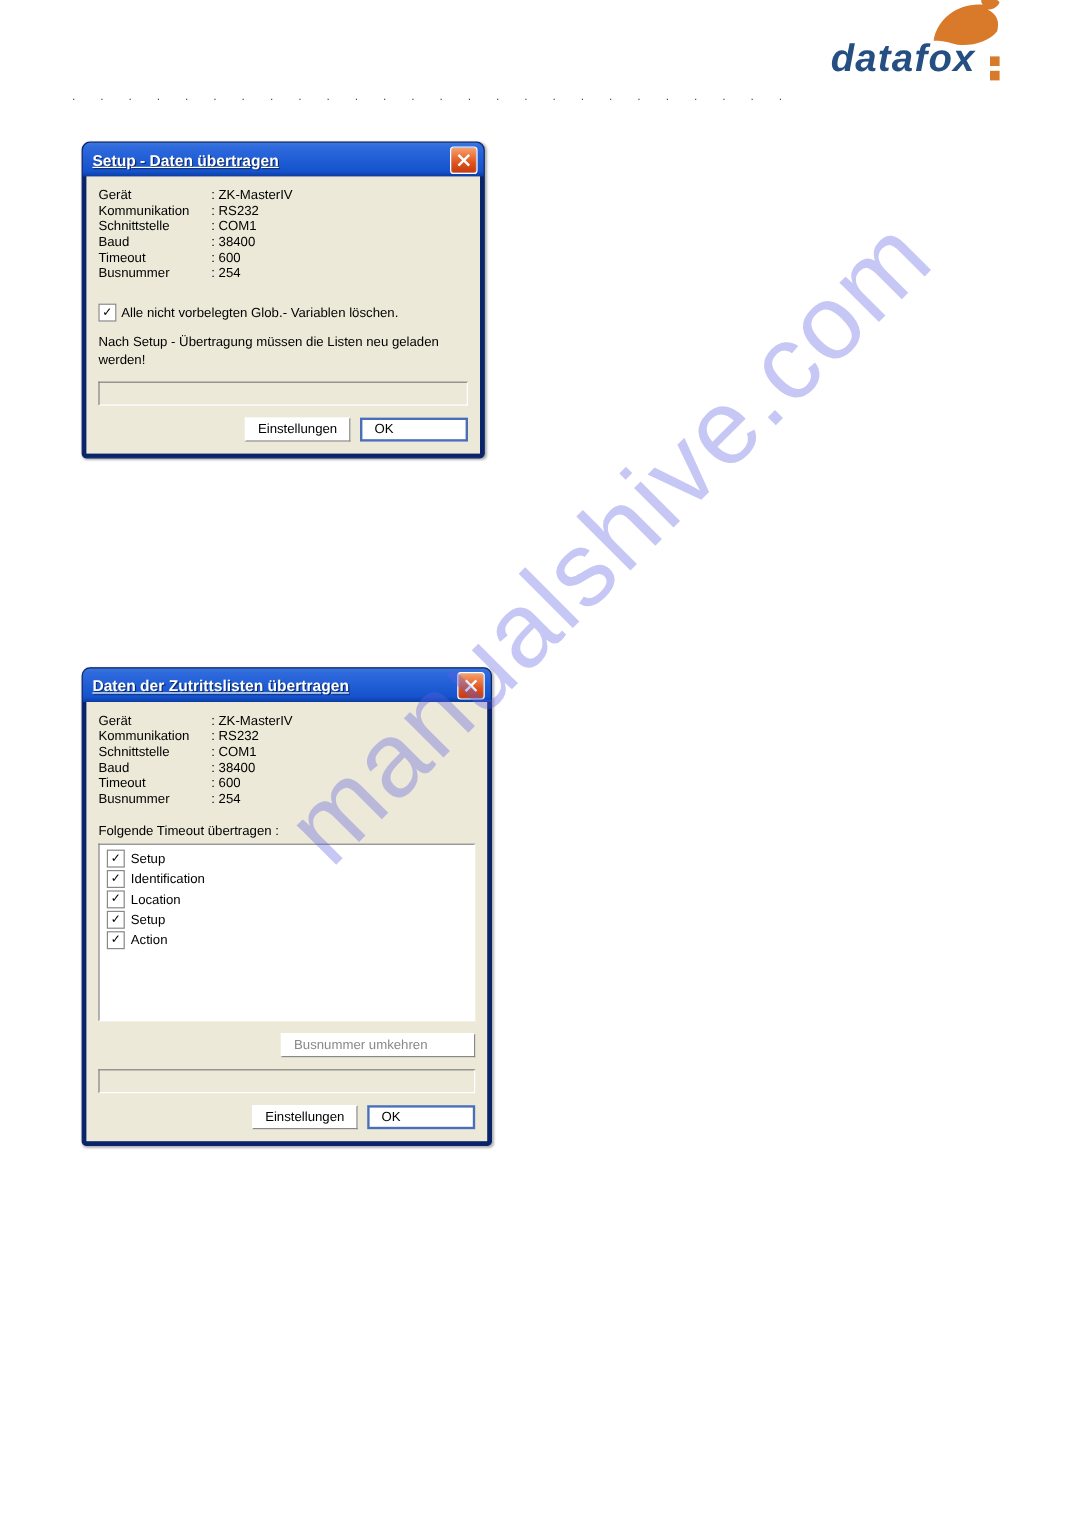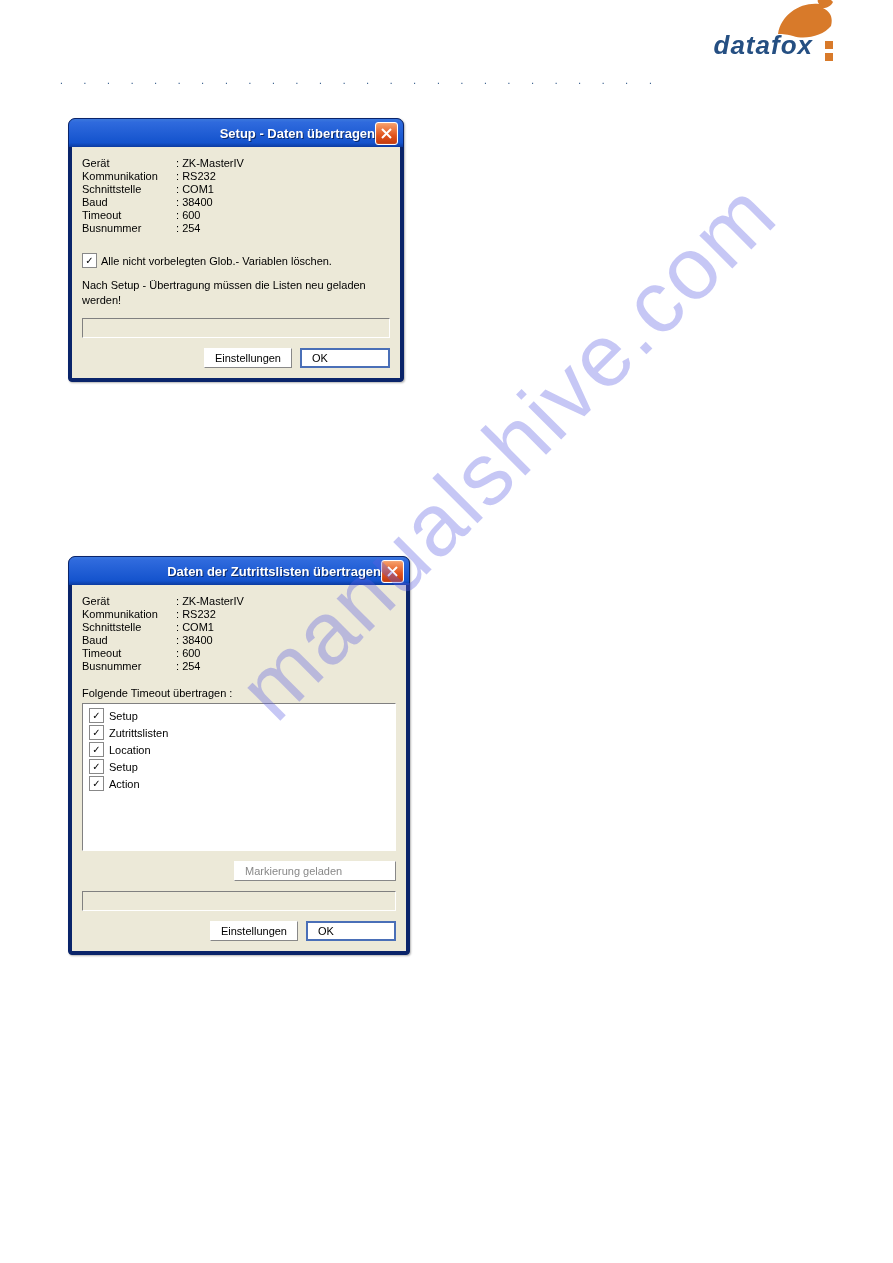--- a/index.html
+++ b/index.html
@@ -15,21 +15,21 @@
   }
   .header {
     position: absolute;
     top: 30px;
     right: 60px;
     display: flex;
     align-items: flex-end;
     gap: 8px;
   }
   .logo-text {
-    font-size: 26px;
+    font-size: 32px;
     font-weight: bold;
     color: #254f82;
     font-style: italic;
     letter-spacing: 1px;
   }
   .logo-colon {
     display: flex;
     flex-direction: column;
     gap: 4px;
     margin-left: 4px;
@@ -78,23 +78,24 @@
   .w2 { top: 556px; width: 340px; }
   .titlebar {
     background: linear-gradient(to bottom, #3b77dd 0%, #2f6add 12%, #1453cd 85%, #0c3ba0 100%);
     color: #fff;
     font-weight: bold;
     font-size: 13px;
     text-shadow: 1px 1px 0 #0b2a6b;
     padding: 5px 5px 5px 8px;
     display: flex;
     align-items: center;
-    justify-content: flex-end;
+    justify-content: space-between;
     border-radius: 6px 6px 0 0;
     height: 18px;
+    text-decoration: underline;
   }
   .close-btn {
     width: 21px;
     height: 21px;
     background: linear-gradient(to bottom, #f7a26d, #e1531d 60%, #c23a0d);
     border: 1px solid #fff;
     border-radius: 3px;
     display: flex;
     align-items: center;
     justify-content: center;
@@ -272,38 +273,38 @@
       </table>
 
     <div class="list-label">Folgende Timeout übertragen :</div>
     <div class="list-box">
       <div class="item">
           <span class="chk">✓</span>
           <span>Setup</span>
         </div>
       <div class="item">
           <span class="chk">✓</span>
-          <span>Zutrittslisten</span>
+          <span>Identification</span>
         </div>
       <div class="item">
           <span class="chk">✓</span>
           <span>Location</span>
         </div>
       <div class="item">
           <span class="chk">✓</span>
           <span>Setup</span>
         </div>
       <div class="item">
           <span class="chk">✓</span>
           <span>Action</span>
         </div>
     </div>
 
     <div class="mid-btn-row">
-      <div class="btn disabled" style="min-width:140px;">Markierung geladen</div>
+      <div class="btn disabled" style="min-width:140px;">Busnummer umkehren</div>
     </div>
 
     <div class="sunken-bar"></div>
 
     <div class="btn-row">
       <div class="btn">Einstellungen</div>
       <div class="btn default">OK</div>
     </div>
   </div>
 </div>

